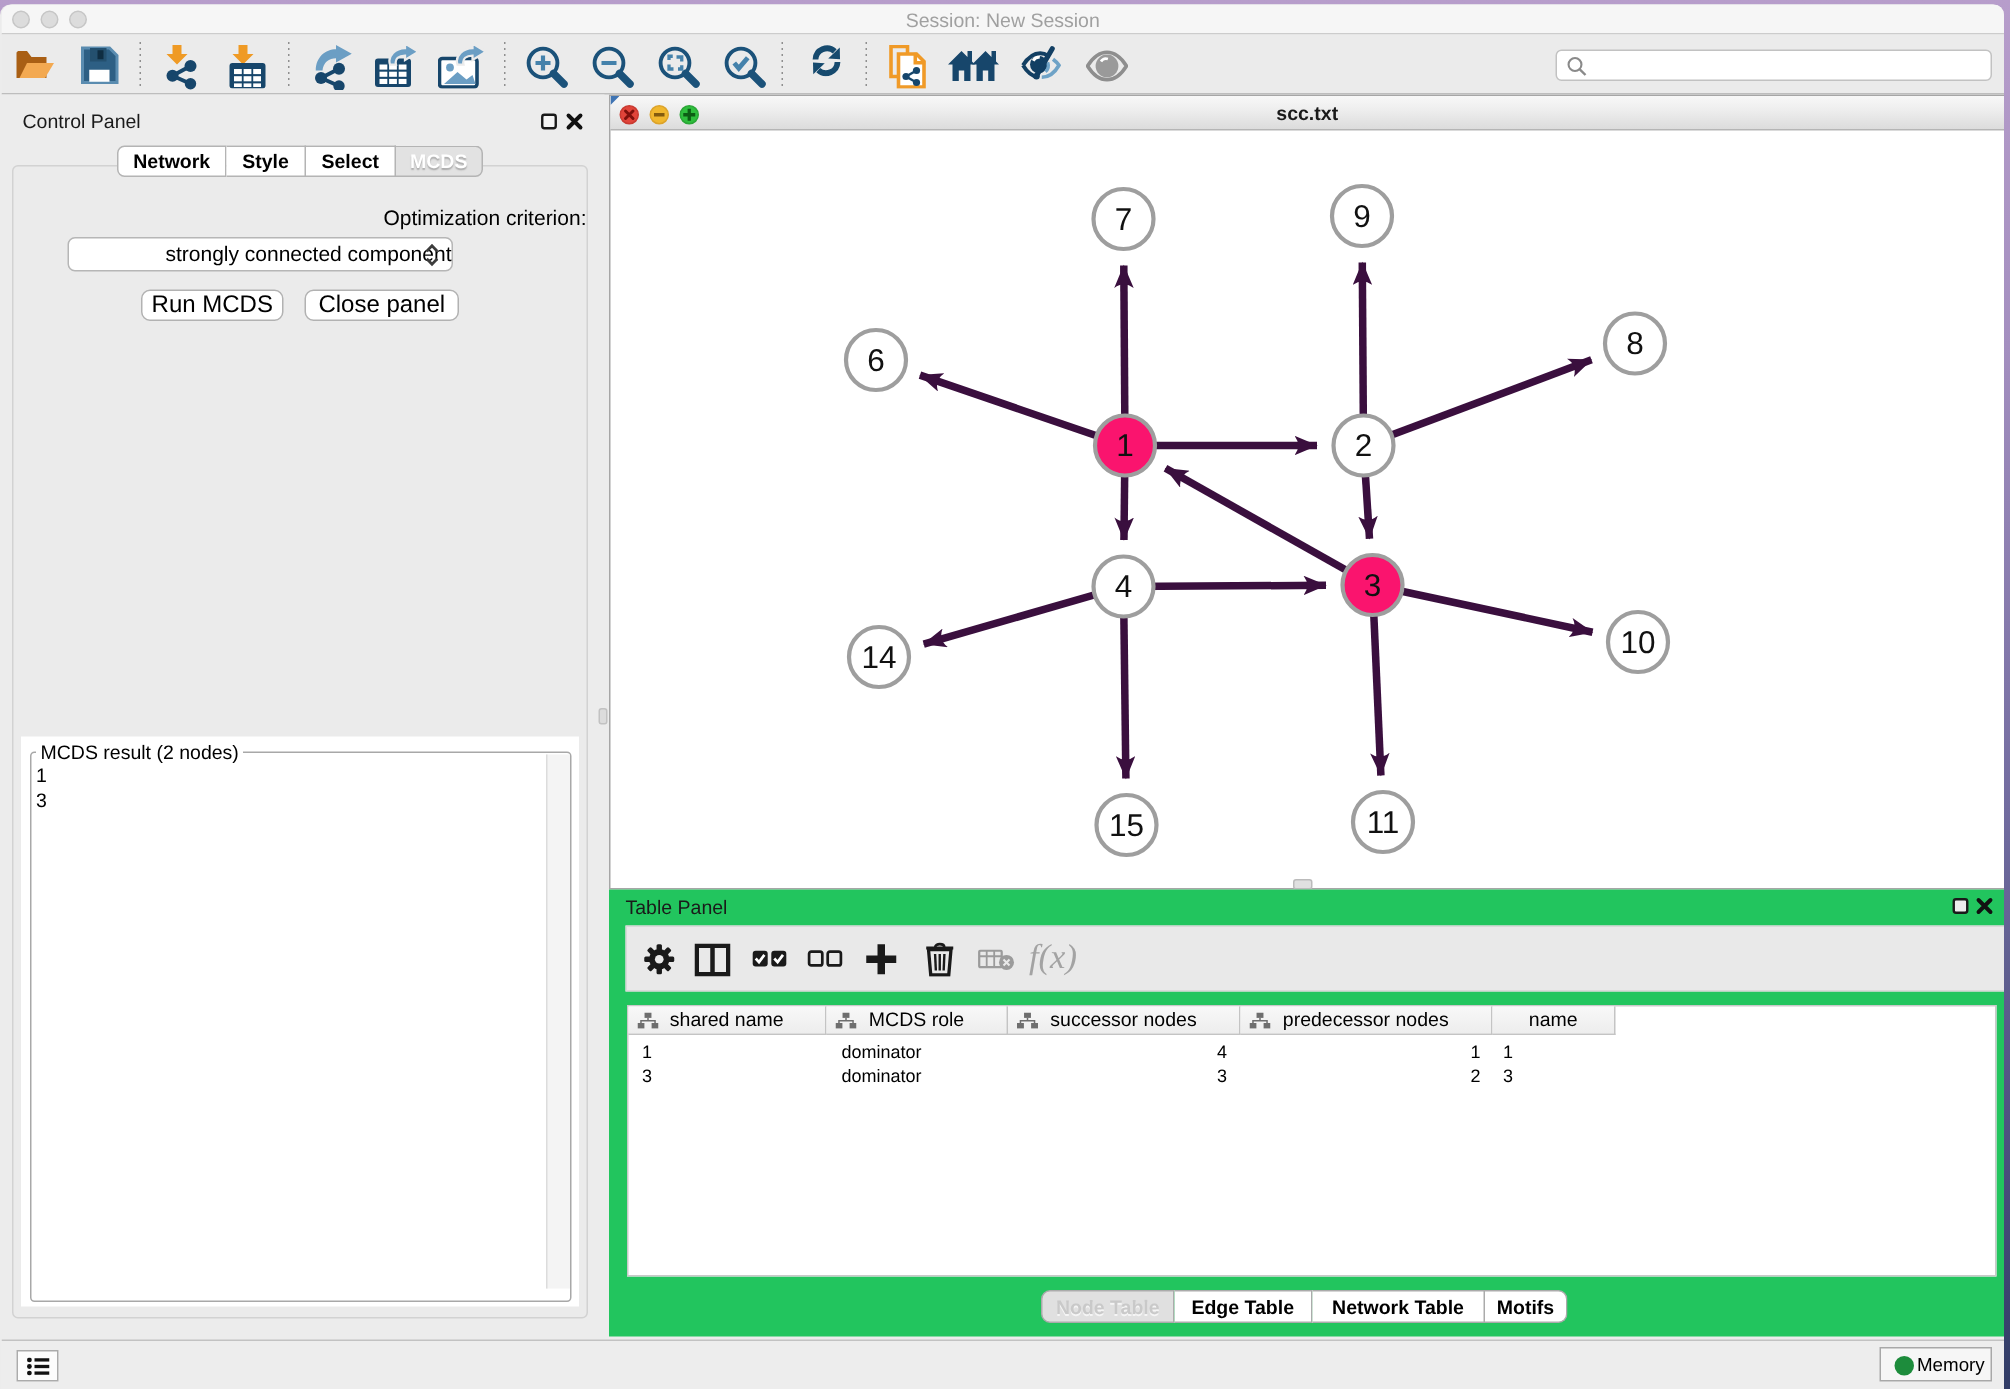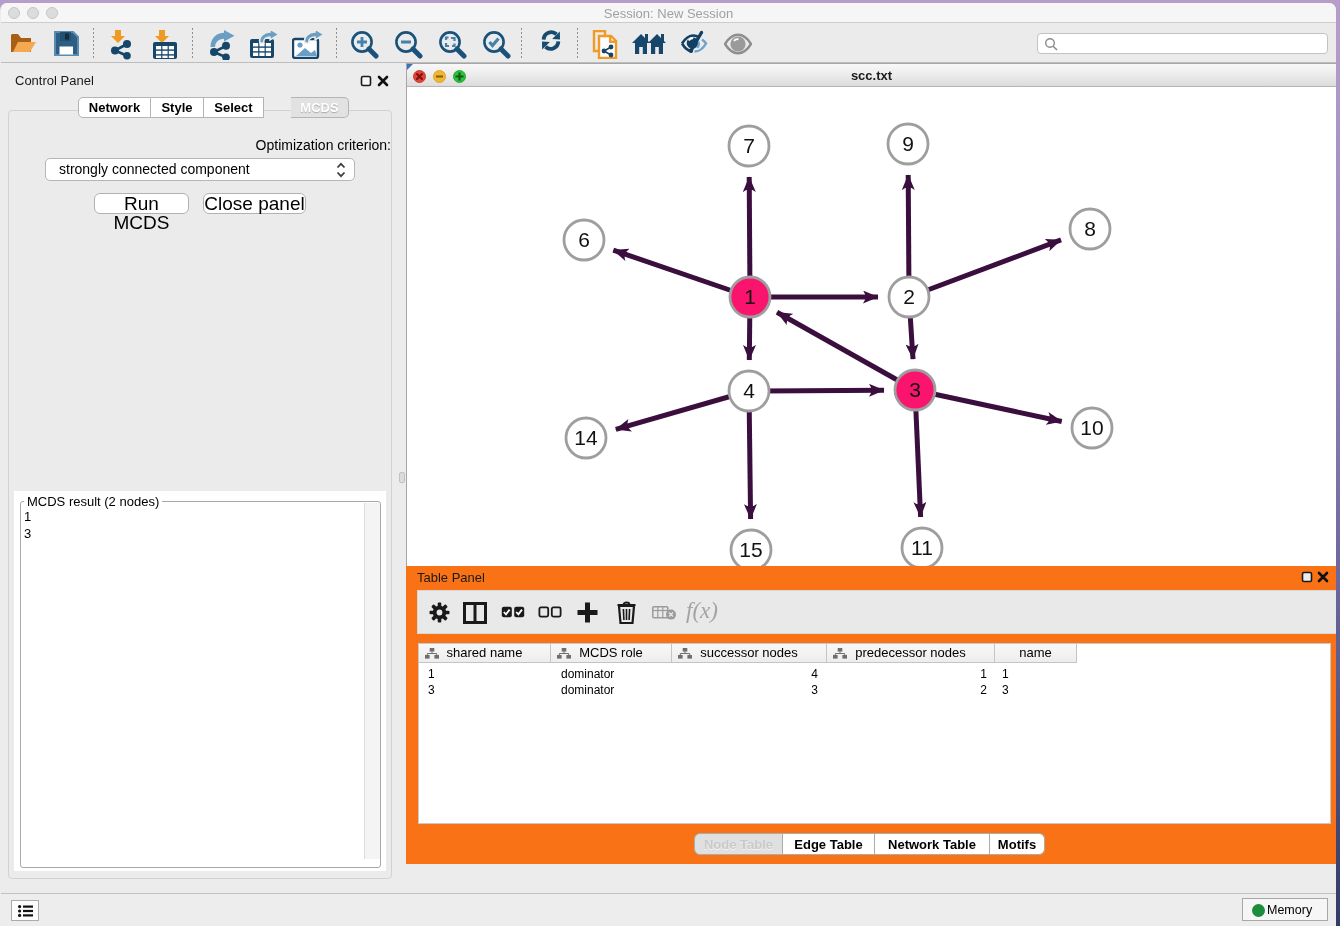--- a/index.html
+++ b/index.html
@@ -15,56 +15,56 @@
 .tbi { position:absolute; top:7px; }
 .tsep { position:absolute; top:5px; height:30px; width:1px; background-image:repeating-linear-gradient(180deg,#8f8f8f 0 1.6px,transparent 1.6px 4px); }
 #searchbox { position:absolute; right:8px; top:10px; width:291px; height:21px; background:#ffffff; border:1px solid #c2c2c2; border-radius:4px; }
 
 #cpanel { position:absolute; left:0; top:60px; width:402px; height:830px; background:#ececec; }
 #cp-title { position:absolute; left:14px; top:10px; font-size:13px; color:#1a1a1a; }
 .hbtn { position:absolute; top:12px; }
 .tabrow { position:absolute; z-index:3; height:21px; font-size:13px; font-weight:bold; }
 .tab { float:left; height:21px; line-height:20px; text-align:center; background:#ffffff; border:1px solid #b4b4b4; border-left:none; color:#000; }
 .tab.first { border-left:1px solid #b4b4b4; border-radius:5px 0 0 5px; }
-.tab.last { border-radius:0 5px 5px 0;margin-left:27px; }
+.tab.last { border-radius:0 5px 5px 0; }
 .tab.dis { background:#e2e2e2; color:#ffffff; text-shadow:0 1px 1px #aaa; }
 #cp-inner { position:absolute; left:7px; top:47px; width:384px; height:769px; background:#ebebeb; border:1px solid #d2d2d2; border-radius:4px; }
 #opt-label { position:absolute; left:0; top:26px; width:100%; text-align:right; font-size:14px; color:#000; }
-#dropdown { position:absolute; left:36px; top:47px; width:310px; height:23px; background:#fff; border:1px solid #b6b6b6; border-radius:5px; font-size:14px; line-height:21px; padding-left:13px; color:#000; }
-.btn { position:absolute; top:82px; height:21px; background:#fff; border:1px solid #b2b2b2; border-radius:6px; font-size:19px; line-height:19px; text-align:center; color:#000; }
+#dropdown { position:absolute; left:36px; top:47px; width:257px; height:23px; background:#fff; border:1px solid #b6b6b6; border-radius:5px; font-size:14px; line-height:21px; padding-left:13px; color:#000;text-align:right; }
+.btn { position:absolute; top:82px; height:21px; background:#fff; border:1px solid #b2b2b2; border-radius:6px; font-size:16px; line-height:19px; text-align:center; color:#000; }
 #mcds-box { position:absolute; left:5px; top:380px; width:372px; height:380px; background:#ffffff;padding-left:16px; }
 #mcds-border { position:absolute; left:6px; top:10px; width:361px; height:367px; border:1px solid #a8a8a8; border-radius:3px; }
 #mcds-legend { position:absolute; left:10px; top:3px; background:#ffffff; padding:0 3px; font-size:13px; color:#000; }
 #mcds-text { position:absolute; left:10px; top:18px; font-size:13px; color:#000; line-height:16.5px; }
 #mcds-scroll { position:absolute; right:6px; top:12px; width:16px; height:356px; background:#f4f4f4; border-left:1px solid #dcdcdc; }
 
 #netframe { position:absolute; left:405px; top:60px; width:931px; height:530px; background:#ffffff; border:1px solid #a6a6a6; }
 #nettitle { position:absolute; left:0; top:0; width:100%; height:23px; background:linear-gradient(180deg,#f8f8f8 0%,#ededed 45%,#dcdcdc 100%); border-bottom:1px solid #b5b5b5; }
 #nettitle-text { position:absolute; width:100%; text-align:center; top:4px; font-size:13px; font-weight:bold; color:#1a1a1a; }
 .tlight { position:absolute; top:5.5px; width:13px; height:13px; border-radius:50%; overflow:hidden; }
 .tlight svg { position:absolute; left:0; top:0; display:block; }
 #graphsvg { position:absolute; left:-1px; top:23px; }
 #hsplit-handle { position:absolute; left:861px; top:583px; width:13px; height:7px; background:#e0e0e0; border:1px solid #bbb; border-radius:2px; }
 
-#tpanel { position:absolute; left:405px; top:563px; width:931px; height:298px; background:#f97316; }
+#tpanel { position:absolute; left:405px; top:590px; width:931px; height:298px; background:#22c55e; }
 #tp-title { position:absolute; left:11px; top:4px; font-size:13px; color:#1a1a1a; }
 #tp-toolbar { position:absolute; left:11px; top:24px; width:1008px; height:44px; background:#e9e9e9; border:1px solid #d8d8d8; }
 #tp-table { position:absolute; left:12px; top:77px; width:913px; height:181px; background:#ffffff; border:1px solid #c9c9c9; }
 .th { position:absolute; top:0; height:19px; background:linear-gradient(180deg,#f8f8f8,#ededed); border-right:1px solid #c4c4c4; border-bottom:1px solid #c4c4c4; font-size:13px; color:#000; text-align:center; line-height:18px; }
 .treeicon { position:absolute; left:6px; top:4px; }
 .td { position:absolute; font-size:12px; color:#000; height:16px; line-height:16px; }
 .tabrow2 { position:absolute; top:267px; left:288px; height:22px; font-size:13px; font-weight:bold; }
 .tab2 { float:left; height:22px; line-height:21px; text-align:center; background:#ffffff; border:1px solid #ababab; border-left:none; color:#000; }
 .tab2.first { border-left:1px solid #ababab; border-radius:6px 0 0 6px; }
 .tab2.last { border-radius:0 6px 6px 0; }
 .tab2.dis { background:#e0e0e0; color:#c9c9c9; text-shadow:0 1px 0 #f5f5f5; }
 
 #statusbar { position:absolute; left:0; top:890px; width:100%; height:33px; background:#ededed; border-top:1px solid #c2c2c2; }
 #listbtn { position:absolute; left:10px; top:6px; width:28px; height:21px; background:#fcfcfc; border:1px solid #ababab; }
-#membtn { position:absolute; right:8px; top:4px; width:86px; height:23px; background:#f6f6f6; border:1px solid #a8a8a8; font-size:13px; color:#000; }
+#membtn { position:absolute; right:8px; top:4px; width:75px; height:23px; background:#f6f6f6; border:1px solid #a8a8a8; font-size:13px; color:#000; }
 </style>
 </head>
 <body>
 <div id="win">
   <div id="titlebar">
     <div class="tl-circle" style="left:7px;"></div>
     <div class="tl-circle" style="left:26px;"></div>
     <div class="tl-circle" style="left:45px;"></div>
     <div id="title-text">Session: New Session</div>
   </div>

